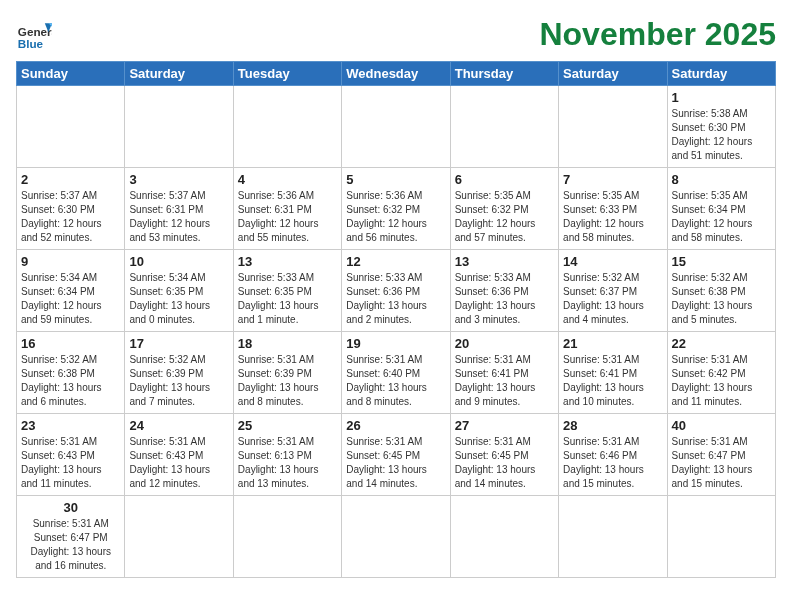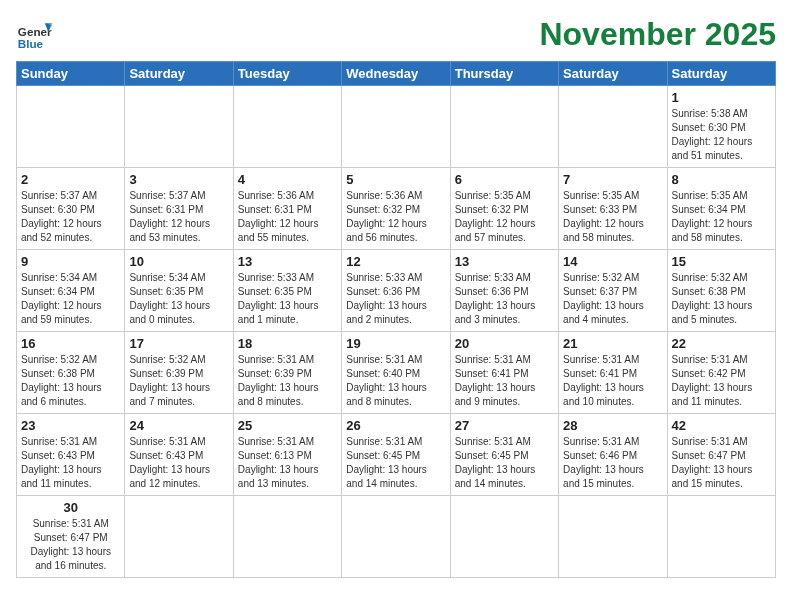--- a/index.html
+++ b/index.html
@@ -308,21 +308,21 @@
 and 14 minutes.</div>
         </td>
         <td>
           <span class="day-num">28</span>
           <div class="day-info">Sunrise: 5:31 AM
 Sunset: 6:46 PM
 Daylight: 13 hours
 and 15 minutes.</div>
         </td>
         <td>
-          <span class="day-num">42</span>
+          <span class="day-num">40</span>
           <div class="day-info">Sunrise: 5:31 AM
 Sunset: 6:47 PM
 Daylight: 13 hours
 and 15 minutes.</div>
         </td>
       </tr>
       <tr class="last-row">
         <td>
           <span class="day-num">30</span>
           <div class="day-info">Sunrise: 5:31 AM

